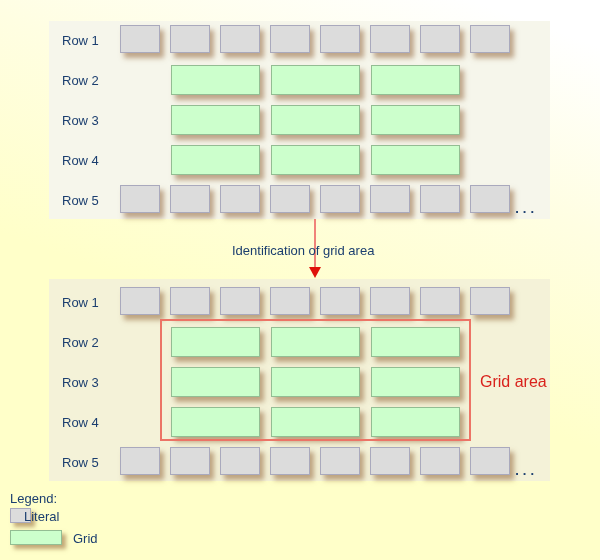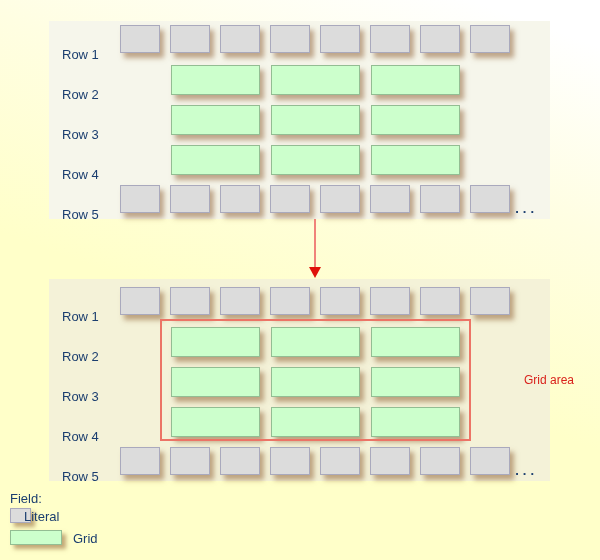--- a/index.html
+++ b/index.html
@@ -6,40 +6,40 @@
   .page{
     position:relative;width:600px;height:560px;overflow:hidden;
     background:linear-gradient(200deg,#ffffff 6%,#fffee2 30%,#ffffc9 58%);
     font-family:"Liberation Sans",sans-serif;
   }
   .panel{position:absolute;left:49px;width:501px;box-sizing:border-box;}
   .panel-before{top:21px;height:198px;background:#f6f6eb;padding-top:4px;}
   .panel-after{top:279px;height:202px;background:#f4f2d8;padding-top:8px;}
   .row{position:relative;height:40px;}
   .row-label{
-    position:absolute;left:13px;top:14px;height:30px;display:flex;align-items:center;
+    position:absolute;left:13px;top:0;height:30px;display:flex;align-items:center;
     font-size:13px;color:#1b3e6f;white-space:nowrap;
   }
   .boxes{position:absolute;top:0;display:flex;}
   .boxes.literal{left:71px;gap:10px;}
   .boxes.field{left:122px;gap:11px;}
   .box{box-sizing:border-box;box-shadow:4px 5px 5px rgba(135,85,40,0.5);}
   .box.literal{width:40px;height:28px;background:#dcdcdc;border:1px solid #a9a9bd;}
   .box.field{width:89px;height:30px;background:#ccffcc;border:1px solid #93bd93;}
   .ellipsis{
     position:absolute;right:12px;bottom:4px;font-size:13px;font-weight:bold;
     letter-spacing:4px;color:#1b3e6f;line-height:13px;
   }
   .grid-rect{
     position:absolute;left:111px;top:40px;width:307px;height:118px;
     border:2px solid #ec7466;z-index:3;
   }
   .grid-area-label{
-    position:absolute;left:431px;top:94px;font-size:12px;color:#d9221c;
-    white-space:nowrap;z-index:4;margin-left:44px;
+    position:absolute;left:431px;top:94px;font-size:16px;color:#d9221c;
+    white-space:nowrap;z-index:4;
   }
   .arrow-line{position:absolute;left:314px;top:219px;width:2px;height:50px;background:#f0837a;}
   .arrow-head{
     position:absolute;left:309px;top:267px;width:0;height:0;
     border-left:6px solid transparent;border-right:6px solid transparent;
     border-top:11px solid #df120a;
   }
   .caption{position:absolute;left:232px;top:243px;font-size:13px;color:#1b3e6f;white-space:nowrap;}
   .legend-title{position:absolute;left:10px;top:491px;font-size:13px;color:#1b3e6f;}
   .legend-swatch{position:absolute;box-sizing:border-box;box-shadow:4px 4px 4px rgba(135,85,40,0.5);}
@@ -105,20 +105,21 @@
           <div class="box literal"></div>
         </div>
       </div>
     </div>
   <div class="panel panel-before" style="background:transparent;pointer-events:none">
     <span class="ellipsis">...</span>
   </div>
 
   <div class="arrow-line"></div>
   <div class="arrow-head"></div>
+  <div class="caption">Identification of grid area</div>
 
   <div class="panel panel-after">
   <div class="row">
         <span class="row-label">Row 1</span>
         <div class="boxes literal">
           <div class="box literal"></div>
           <div class="box literal"></div>
           <div class="box literal"></div>
           <div class="box literal"></div>
           <div class="box literal"></div>
@@ -164,19 +165,19 @@
           <div class="box literal"></div>
         </div>
       </div>
     </div>
   <div class="panel panel-after" style="background:transparent;pointer-events:none">
     <div class="grid-rect"></div>
     <span class="grid-area-label">Grid area</span>
     <span class="ellipsis">...</span>
   </div>
 
-  <div class="legend-title">Field:</div>
+  <div class="legend-title">Legend:</div>
   <div class="legend-swatch literal"></div>
   <span class="legend-label literal">Literal</span>
   <div class="legend-swatch field"></div>
   <span class="legend-label field">Grid</span>
 
 </div>
 
 </body></html>

